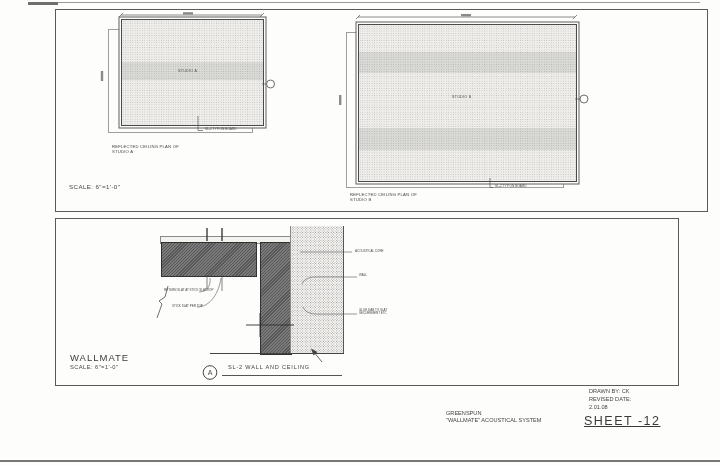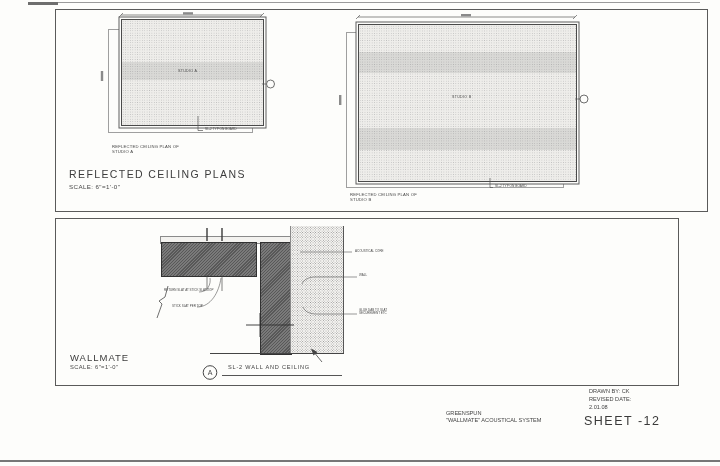--- a/index.html
+++ b/index.html
@@ -121,21 +121,20 @@
     </g>
     <rect x="461" y="14" width="10" height="2.4" fill="#8a8a8a"></rect>
     <rect x="339" y="95" width="2.4" height="10" fill="#8a8a8a"></rect>
 
     <path d="M490,178 V187.5 H493" stroke="#555" stroke-width="0.7" fill="none"></path>
 
     <path d="M575,99 H580" stroke="#555" stroke-width="0.7"></path>
     <circle cx="584" cy="99" r="4" stroke="#4a4a4a" stroke-width="0.8" fill="#fdfdfb"></circle>
   </svg>
 
-  <div class="sec-title" style="left:69px;top:168px;">REFLECTED CEILING PLANS</div>
   <div class="sec-scale" style="left:69px;top:183px;">SCALE: 6"=1'-0"</div>
 
   <div class="deck-strip" style="left:160px;top:236px;width:129px;height:6px;"></div>
   <div class="dark-bar" style="left:161px;top:242px;width:94px;height:33px;"></div>
   <div class="dark-bar" style="left:259.5px;top:242px;width:30px;height:111px;"></div>
   <div class="stipple-wall" style="left:290px;top:226px;width:52px;height:128px;"></div>
   <div class="floor-line" style="left:210px;top:352.5px;width:134px;height:1.2px;"></div>
 
   <svg style="left:150px;top:222px;" width="270" height="162" viewBox="150 222 270 162">
 
@@ -177,18 +176,18 @@
 
   <div class="detail-title" style="left:228px;top:364px;">SL-2  WALL AND CEILING</div>
   <div class="underline" style="left:222px;top:374.5px;width:120px;height:0.9px;"></div>
 
   <div class="sec-title" style="left:70px;top:352px;font-size:9.5px;letter-spacing:1px;">WALLMATE</div>
   <div class="sec-scale" style="left:70px;top:364px;font-size:5.8px;">SCALE: 6"=1'-0"</div>
 
   <div class="tb-small" style="left:589px;top:388px;">DRAWN BY: CK</div>
   <div class="tb-small" style="left:589px;top:396px;">REVISED DATE:</div>
   <div class="tb-small" style="left:589px;top:403.5px;">2.01.08</div>
-  <div class="tb-sheet" style="left:584px;top:414px;">SHEET -12</div>
+  <div class="tb-sheet" style="left:584px;top:414px;text-decoration:underline;">SHEET -12</div>
 
   <div class="tb-small" style="left:446px;top:409.5px;">GREENSPUN</div>
   <div class="tb-small" style="left:446px;top:417px;">"WALLMATE" ACOUSTICAL SYSTEM</div>
 
 </div>
 
 </body></html>

